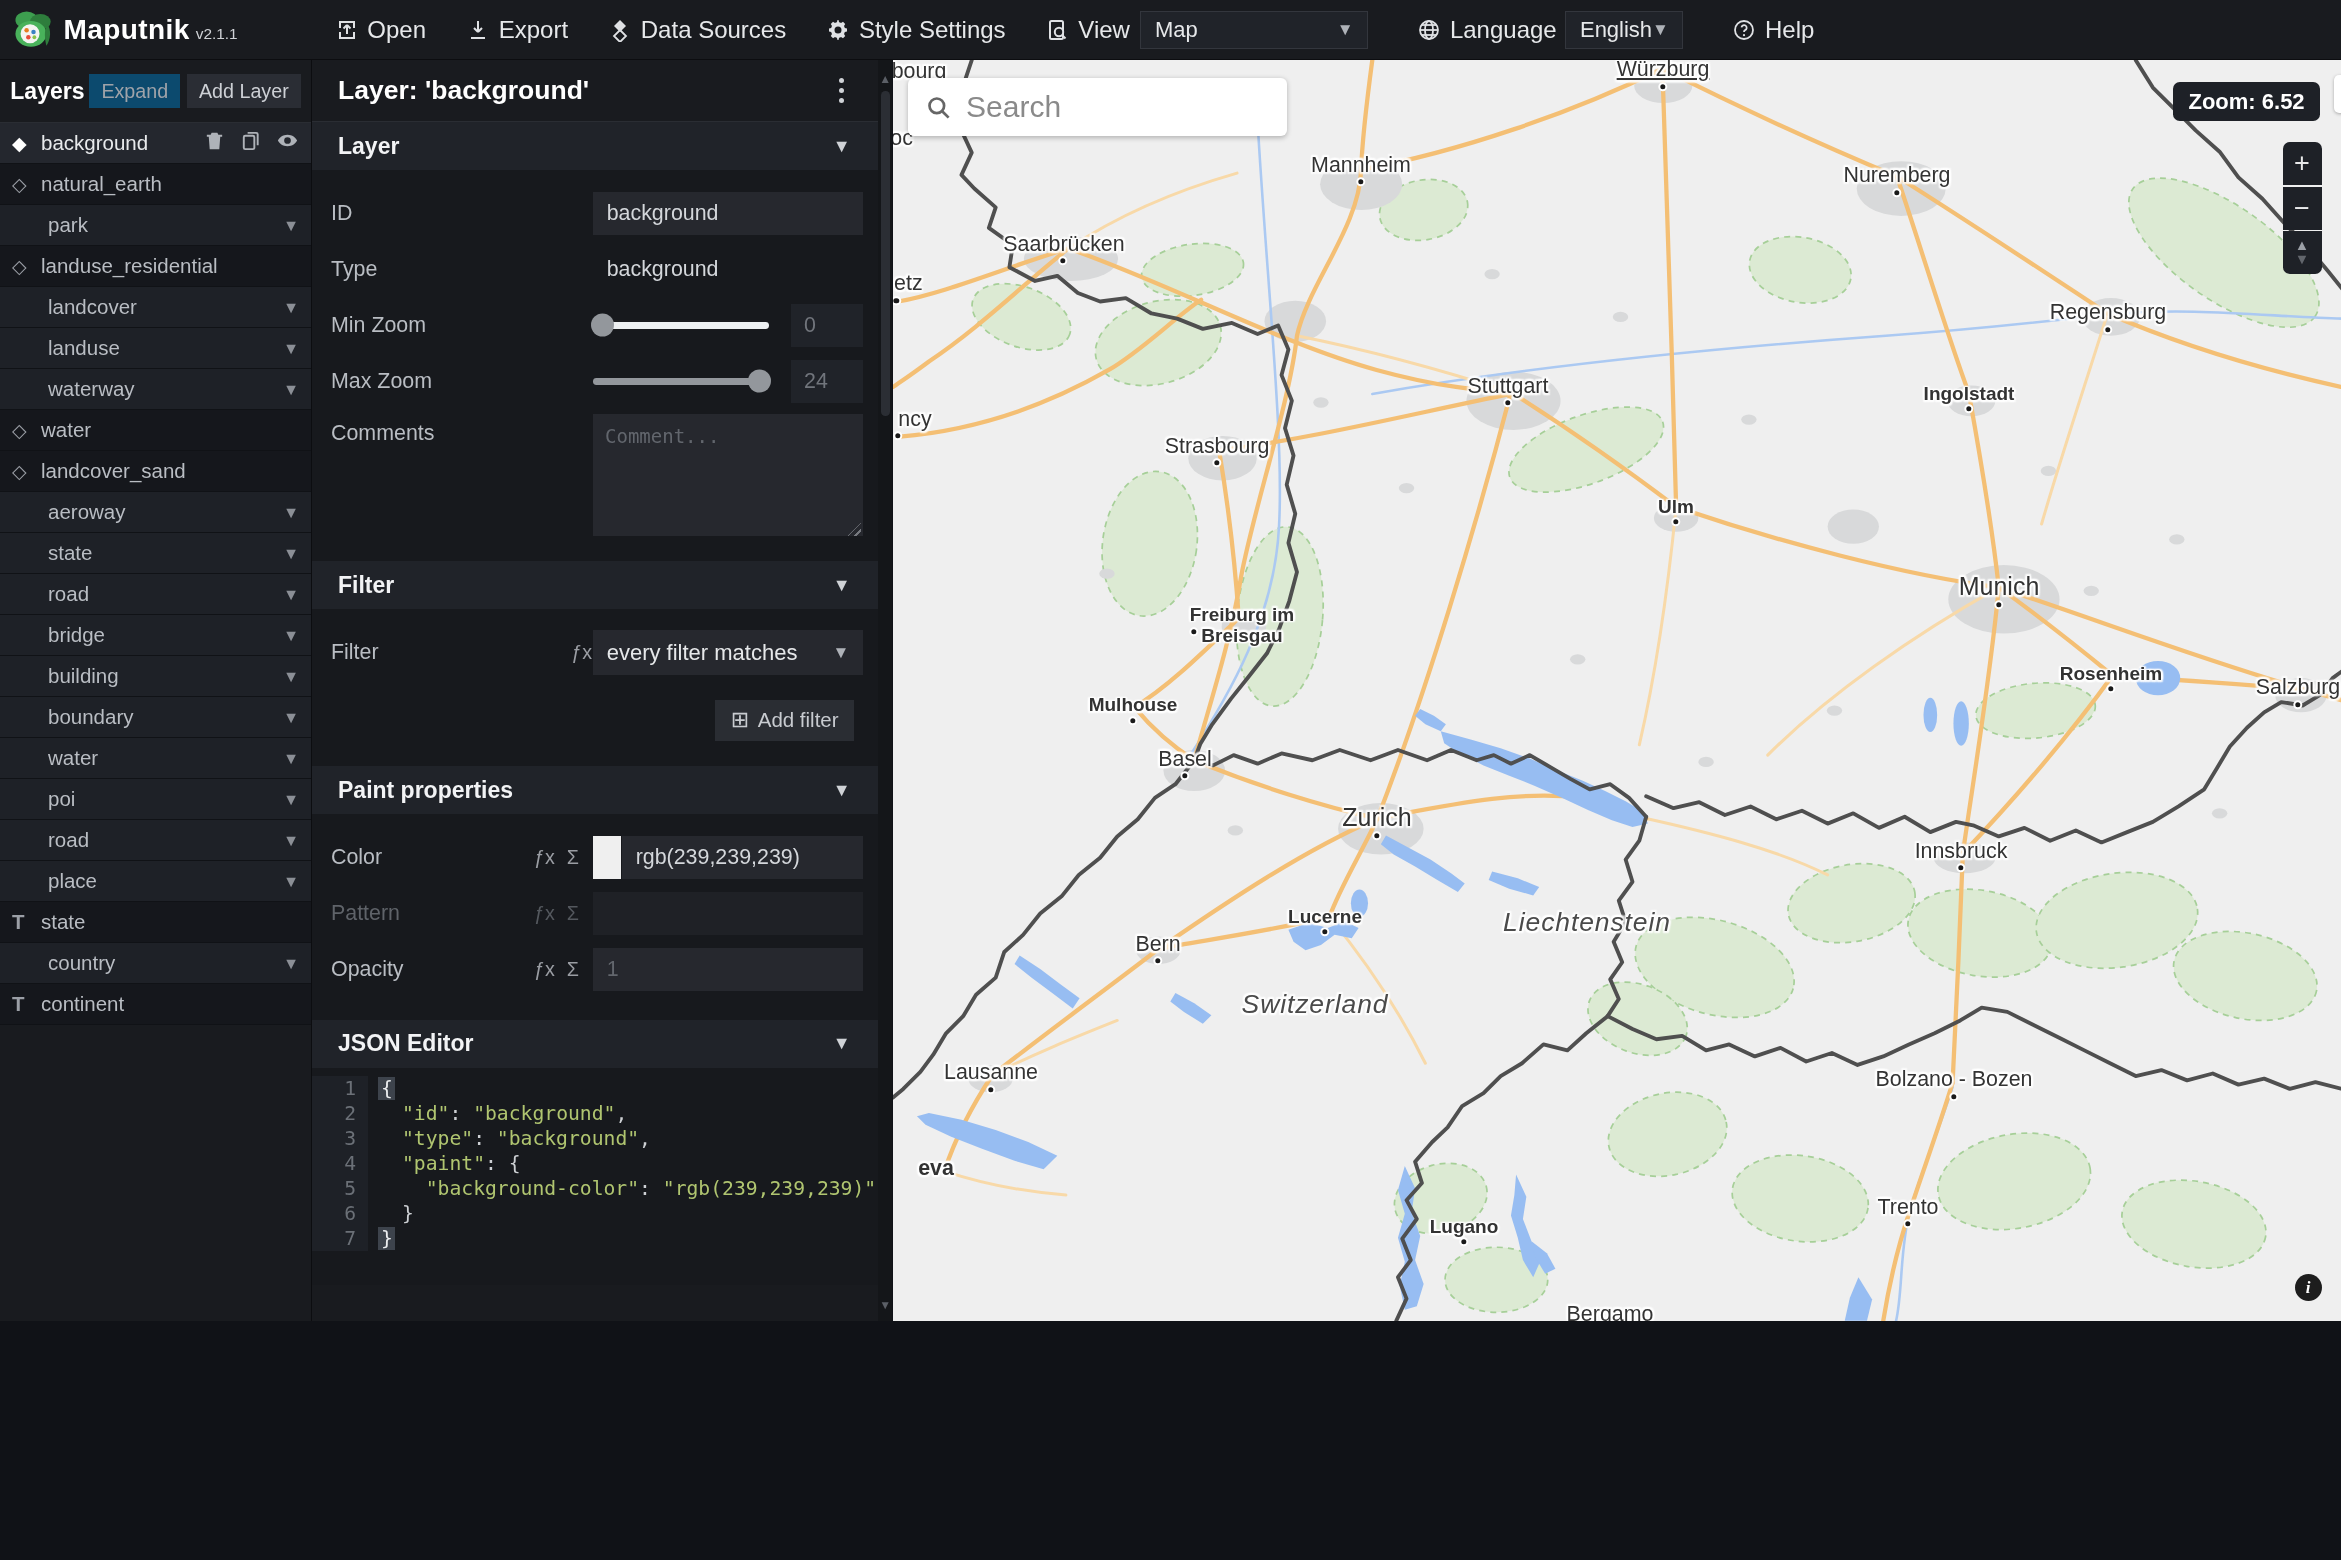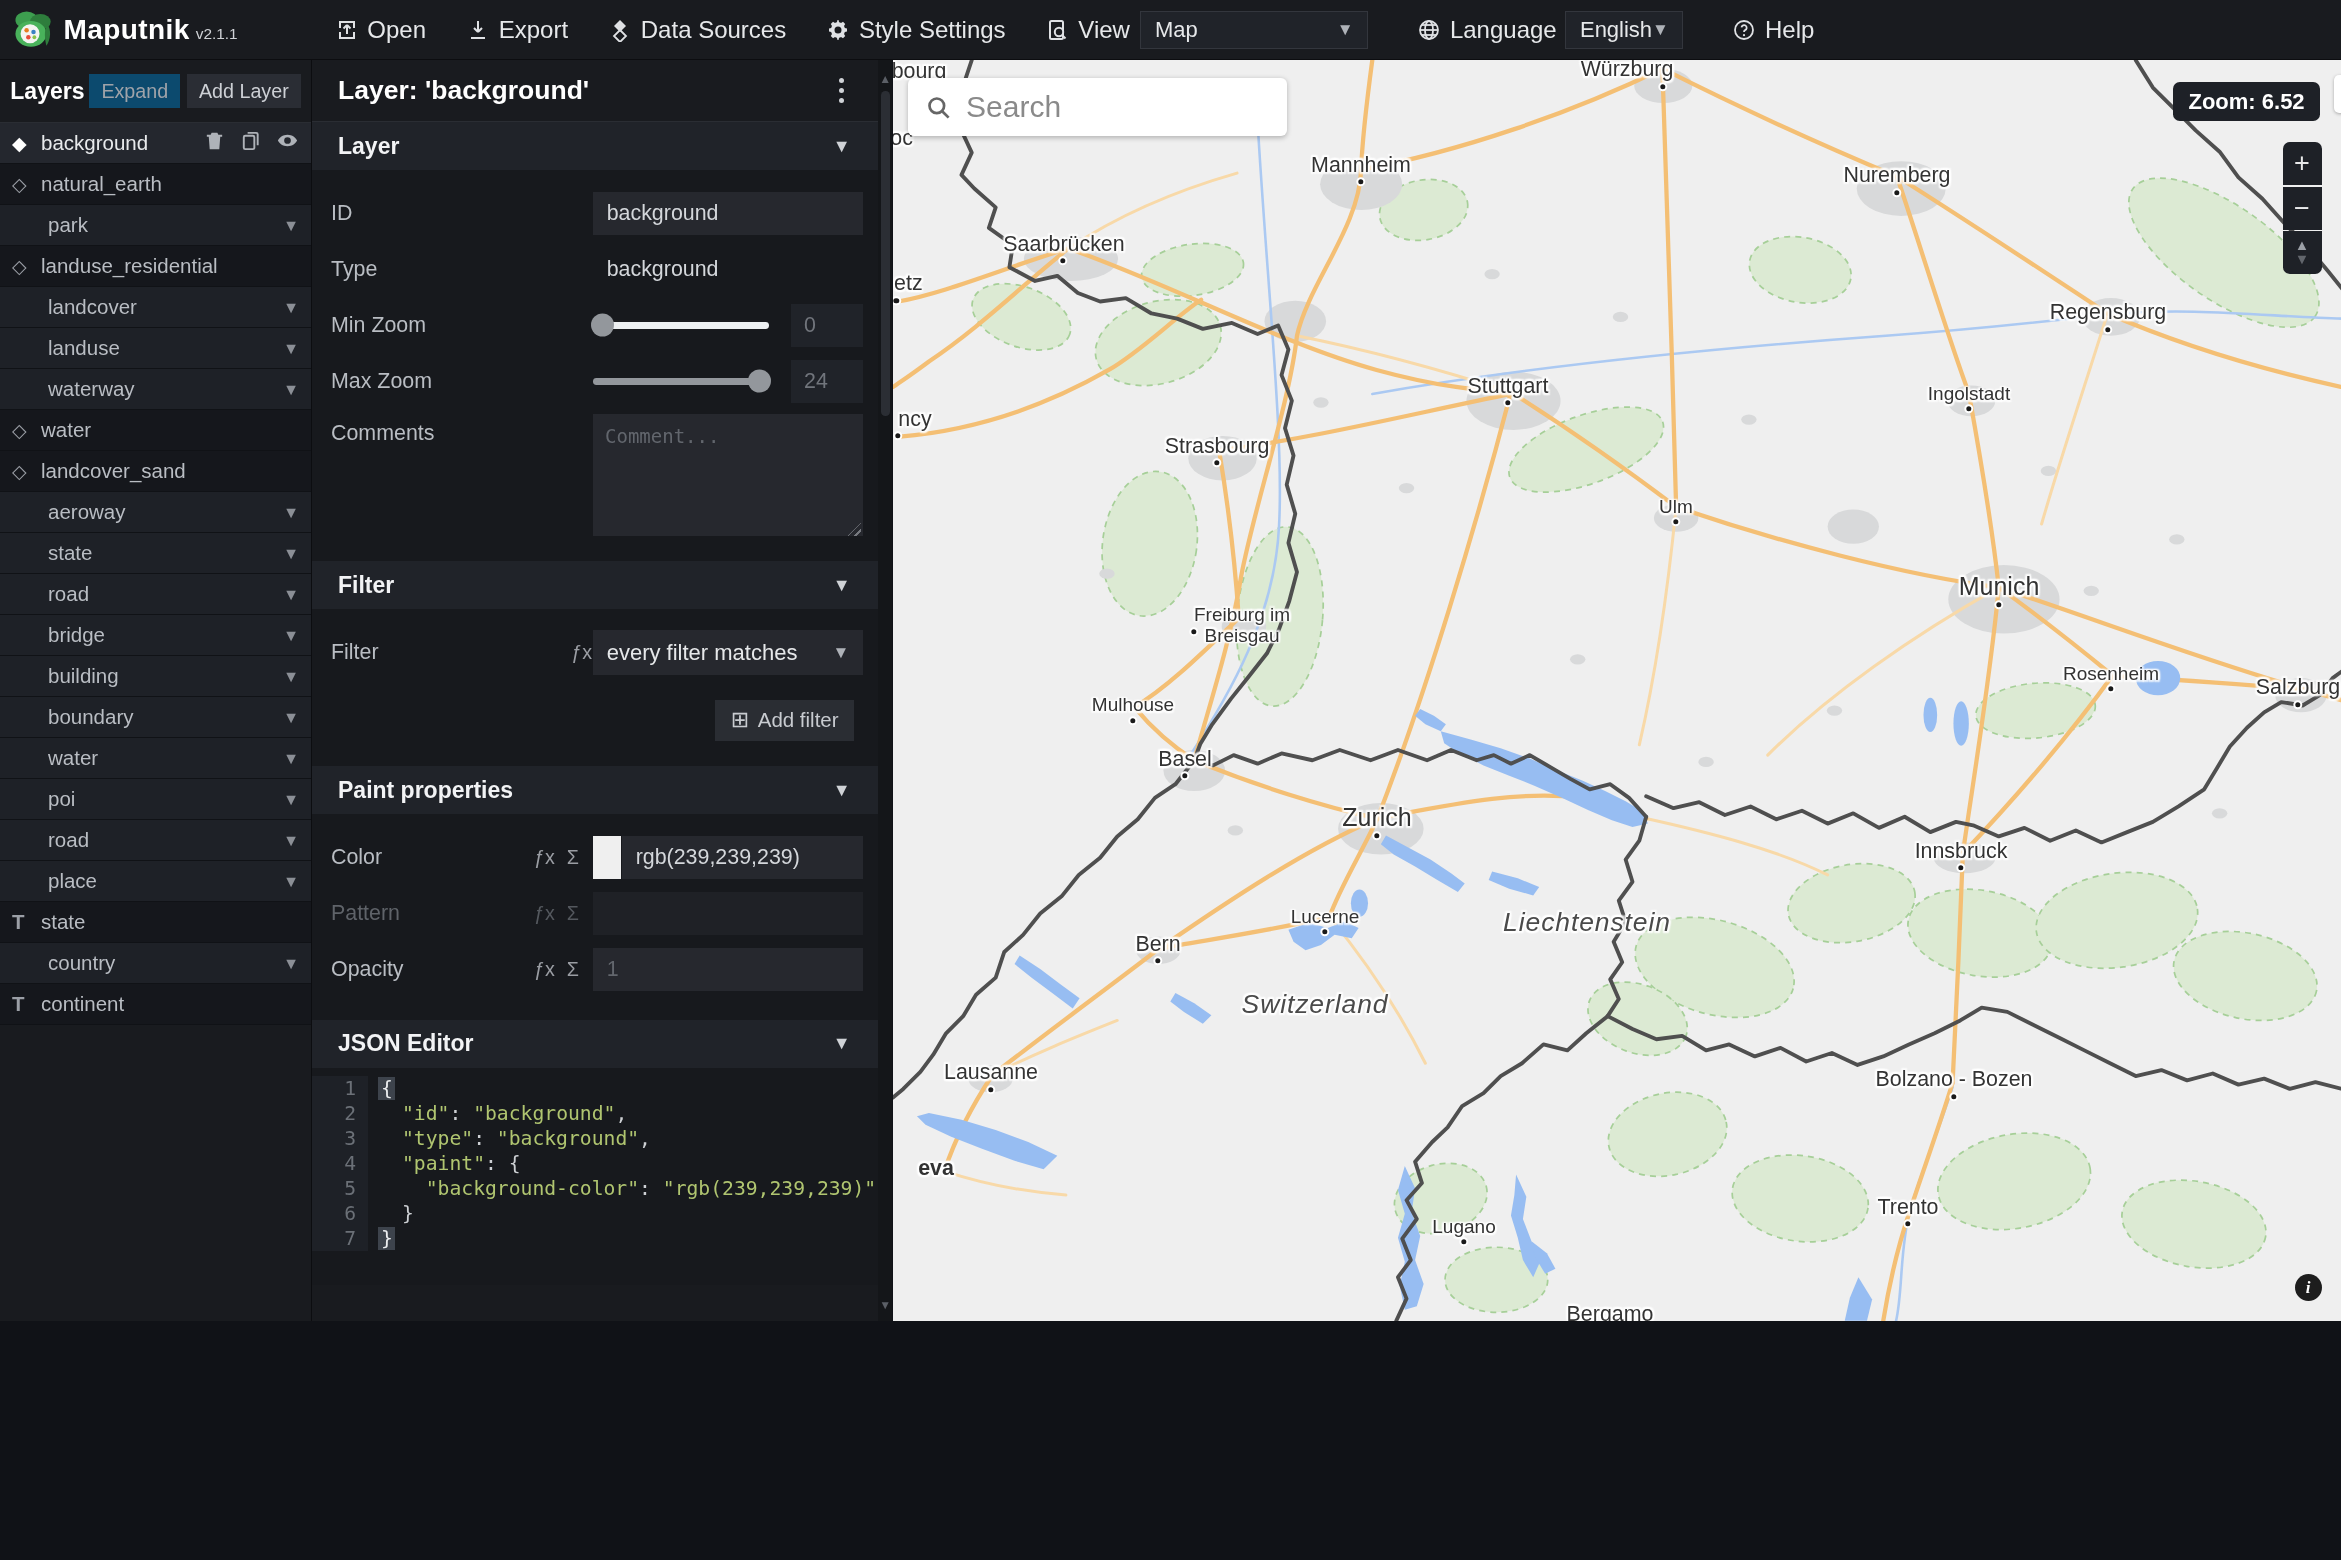--- a/index.html
+++ b/index.html
@@ -119,21 +119,21 @@
                     background:#2b2e34; border-radius:4.3px; cursor:pointer; }
 
   
   .map { position:absolute; left:893px; top:60px; width:1449px; height:1261px;
          background:#efefef; overflow:hidden; cursor:grab; }
   .map svg.geo { position:absolute; left:0; top:0; }
   .map-label { position:absolute; transform:translate(-50%,-50%); color:#333;
                text-shadow:-1.7px -1.7px 1.7px #fff, 1.7px -1.7px 1.7px #fff, -1.7px 1.7px 1.7px #fff, 1.7px 1.7px 1.7px #fff,
                            0 1.7px 1.7px #fff, 0 -1.7px 1.7px #fff, 1.7px 0 1.7px #fff, -1.7px 0 1.7px #fff;
                white-space:pre-line; text-align:center; pointer-events:none; line-height:1.12; }
-  .map-label.s { font-size:19px; }
+  .map-label.s { font-size:19px;font-weight:bold; }
   .map-label.m { font-size:21.4px; }
   .map-label.l { font-size:25px; }
   .map-label.partial { font-size:21.4px; }
   .map-label.country { font-size:26.5px; font-style:italic; color:#4a4a4a; letter-spacing:0.9px; }
   .map-dot { position:absolute; width:9.4px; height:9.4px; border-radius:50%; background:#1a1a1a;
              border:2.1px solid #fff; transform:translate(-50%,-50%); pointer-events:none; }
   .searchbox { position:absolute; left:15.4px; top:18px; width:379px; height:58px; background:#fff;
                border-radius:6px; box-shadow:0 1.7px 5.1px rgba(0,0,0,.25); display:flex; align-items:center; }
   .searchbox svg { margin-left:17px; width:27px; height:27px; flex:none; }
   .searchbox input { border:none; outline:none; font-size:30px; color:#444; margin-left:13.7px;
@@ -644,21 +644,21 @@
       <path d="M880,884 L872,912 856,934 864,960 848,982 856,1007 842,1030 852,1054 838,1074 848,1097 835,1117"></path>
       <path d="M835,1117 L864,1132 892,1144 922,1140 950,1157 977,1150 1007,1164 1037,1154 1067,1170 1097,1160 1127,1174 1157,1164 1187,1150 1217,1137 1247,1122 1272,1107 1302,1112 1332,1127 1362,1142 1392,1157 1422,1172 1452,1187 1482,1180 1512,1192 1542,1184 1572,1197 1602,1190 1632,1202 1662,1194 1693,1202"></path>
       <path d="M835,1117 L810,1137 788,1157 760,1150 735,1172 710,1187 690,1207 665,1222 648,1247 630,1264 610,1287 618,1312 600,1332 612,1354 595,1377 605,1402 590,1422 600,1447 588,1473"></path>
       <path d="M880,860 L912,874 942,867 972,882 1002,872 1032,887 1062,877 1092,892 1122,880 1152,897 1182,884 1212,902 1242,890 1262,894 1292,907 1322,897 1352,912 1382,900 1412,914 1442,902 1472,890 1502,872 1532,852 1547,827 1562,802 1582,780 1602,762 1622,750 1647,754 1667,742 1682,722 1693,714"></path>
       <path d="M1452,0 L1472,32 1497,57 1522,82 1550,107 1572,137 1600,162 1627,192 1652,217 1677,247 1693,267"></path>
     </g>
   </svg>
 
   <div id="map-labels">
       <div class="map-dot" style="left: 770px; top: 26.5px;"></div>
-      <div class="map-label m" style="left: 734px; top: 10.3px;">Würzburg</div>
+      <div class="map-label m" style="left: 770px; top: 10.3px; text-decoration: underline;">Würzburg</div>
       <div class="map-dot" style="left: 468px; top: 122px;"></div>
       <div class="map-label m" style="left: 468px; top: 106px;">Mannheim</div>
       <div class="map-dot" style="left: 1004px; top: 133px;"></div>
       <div class="map-label m" style="left: 1004px; top: 116px;">Nuremberg</div>
       <div class="map-dot" style="left: 170px; top: 201px;"></div>
       <div class="map-label m" style="left: 171px; top: 185px;">Saarbrücken</div>
       <div class="map-dot" style="left: 1215px; top: 270px;"></div>
       <div class="map-label m" style="left: 1215px; top: 253px;">Regensburg</div>
       <div class="map-dot" style="left: 615px; top: 343px;"></div>
       <div class="map-label m" style="left: 615px; top: 327px;">Stuttgart</div>

